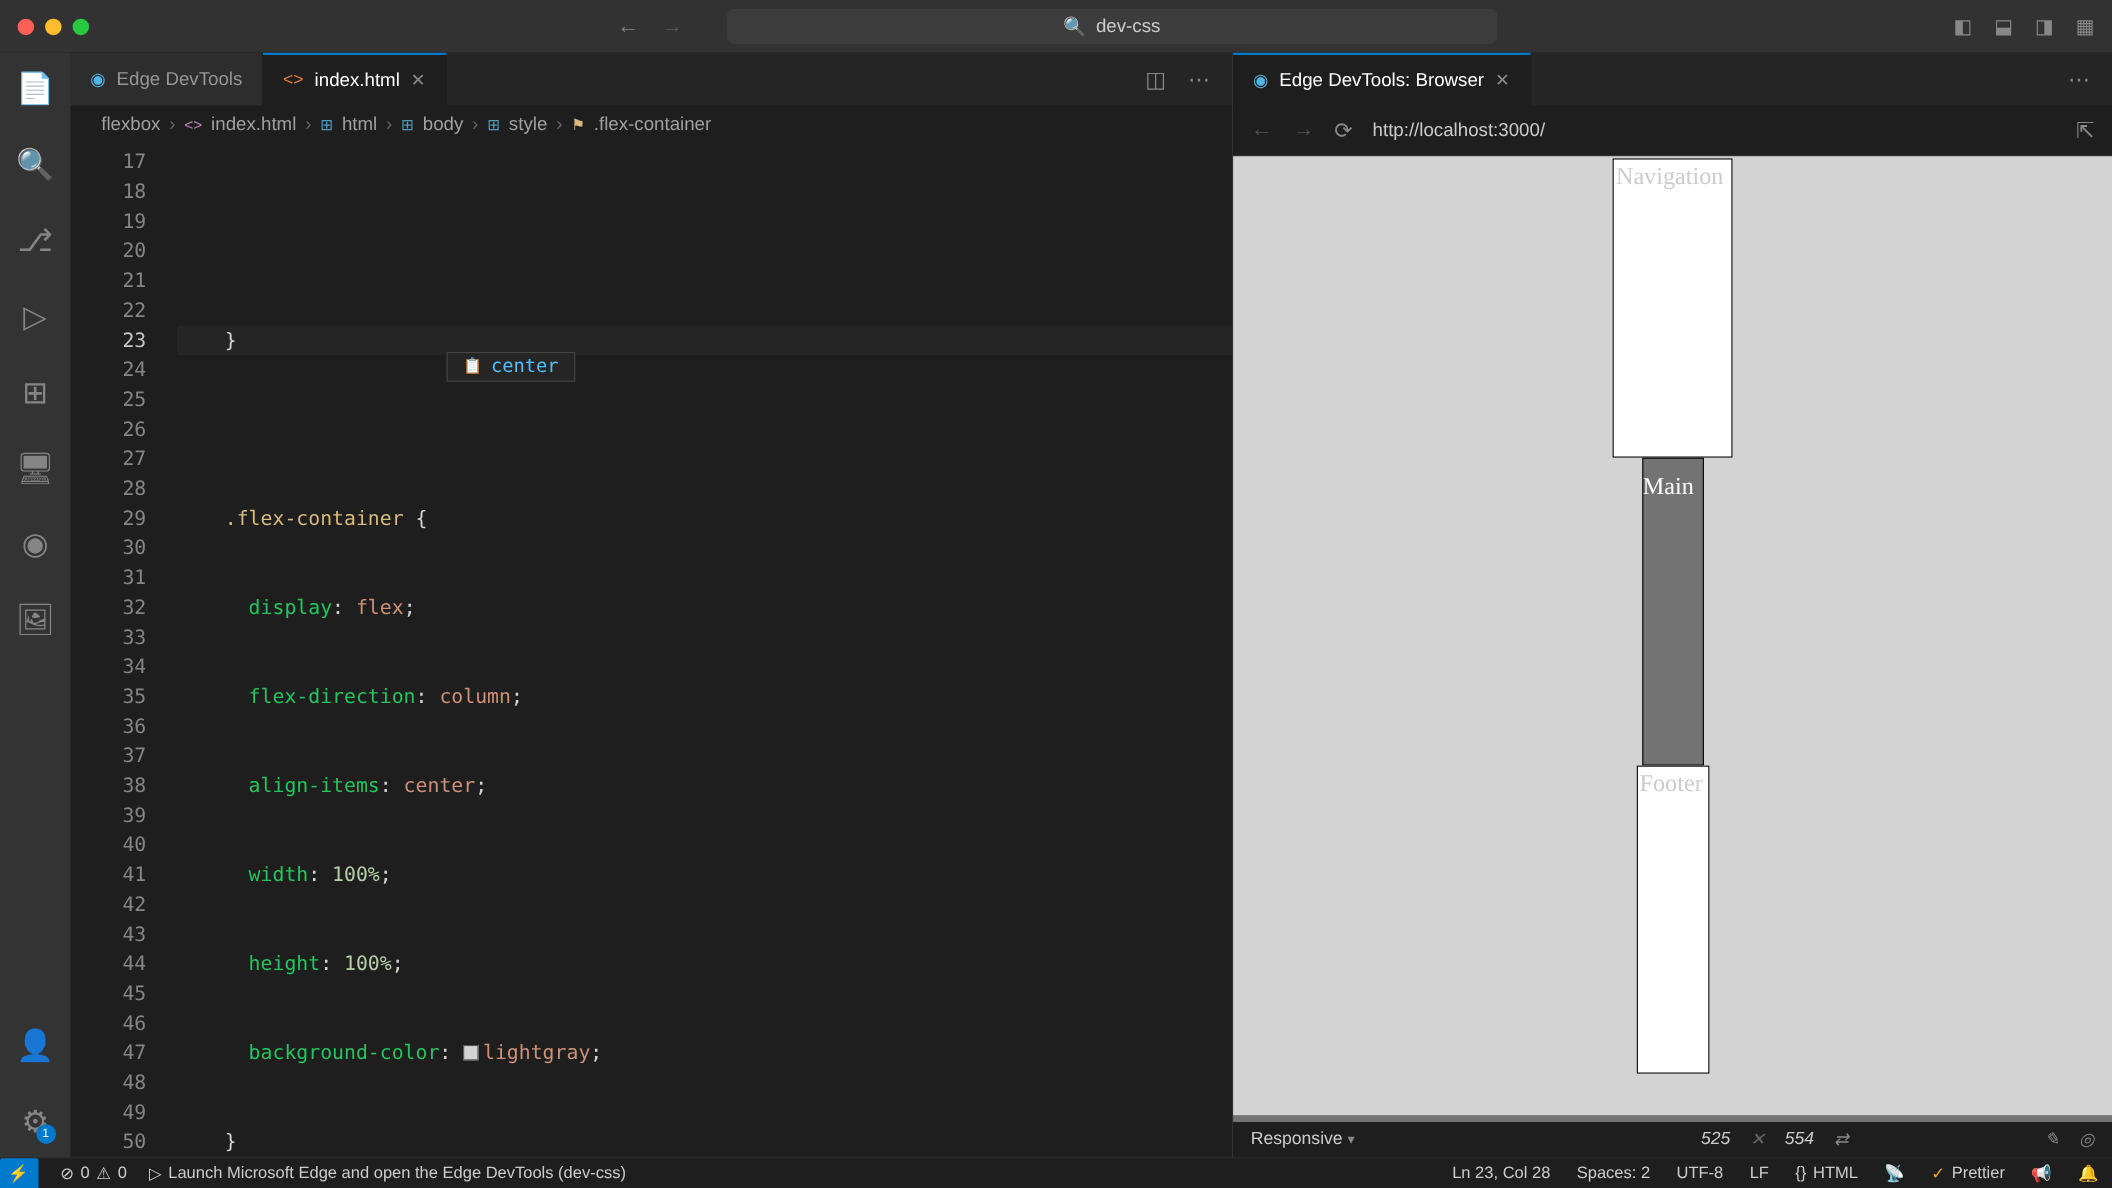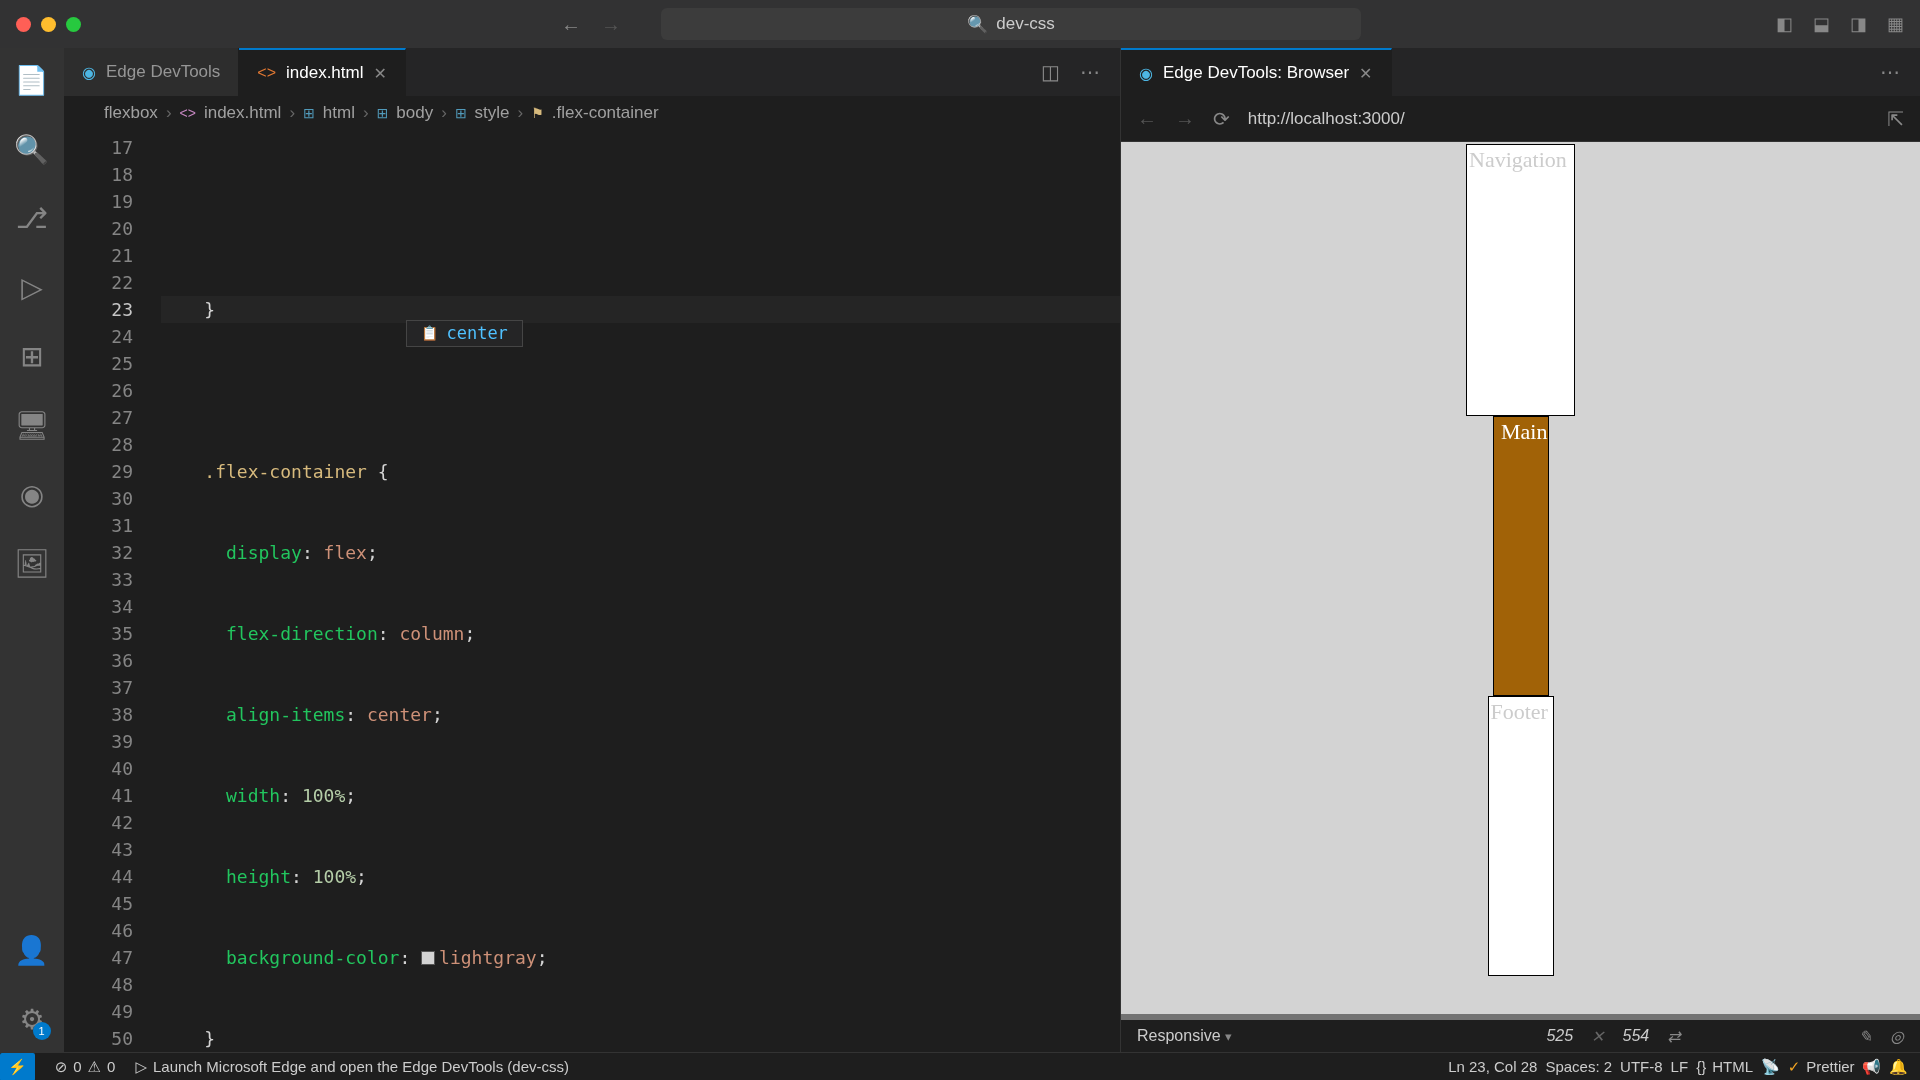--- a/index.html
+++ b/index.html
@@ -76,21 +76,21 @@
 .tab.active { background: #1e1e1e; color: #fff; border-top: 2px solid #007acc;}
 .tab .ic { font-size: 16px; }
 .tab .close { color: #888; font-size: 16px; }
 .tabs-actions { margin-left: auto; display:flex; align-items:center; gap:20px; padding-right:20px; color:#888; font-size:20px;}
 
 .breadcrumb {
   height: 34px;
   background: #1e1e1e;
   display: flex;
   align-items: center;
-  padding-left: 40px;
+  padding-left: 28px;
   font-size: 17px;
   color: #a0a0a0;
   gap: 8px;
 }
 .breadcrumb .sep { color: #666; }
 .crumb-ic { color: #c586c0; font-size:14px;}
 
 .code-area { flex: 1; display: flex; overflow: hidden; font-family: 'SF Mono', Menlo, Consolas, monospace; font-size: 18px; position:relative;}
 .gutter {
   width: 72px;
@@ -144,21 +144,21 @@
   display: flex;
   align-items: center;
   padding: 0 16px;
   gap: 18px;
 }
 .browser-toolbar .ic { color: #888; font-size: 20px;}
 .url { color: #ccc; font-size: 17px; }
 .preview-frame { flex:1; background:#d3d3d3; display:flex; justify-content:center; padding-top:2px; overflow:hidden; position:relative;}
 .flex-column { display:flex; flex-direction:column; align-items:center;}
 .f-nav { width:109px; height:272px; background:#fff; border:1px solid #000; font-family:serif; font-size:22px; text-align:left; padding:2px;}
-.f-main { width:56px; height:280px; background:#a16207; color:#fff; border:1px solid #000; font-family:serif; font-size:22px; text-align:right; padding-top:2px;}
+.f-main { width:56px; height:280px; background:#737373; color:#fff; border:1px solid #000; font-family:serif; font-size:22px; text-align:left; padding-top:12px;}
 .f-footer { width:66px; height:280px; background:#fff; border:1px solid #000; font-family:serif; font-size:22px; text-align:left; padding:2px;}
 
 .devtools-status {
   height: 38px;
   background: #1e1e1e;
   border-top: 6px solid #737373;
   display:flex;
   align-items:center;
   padding: 0 16px;
   gap: 14px;
@@ -174,21 +174,21 @@
   border-top: 1px solid #333;
   display: flex;
   align-items: center;
   padding: 0 12px;
   font-size: 15px;
   color: #ccc;
   gap: 20px;
 }
 .statusbar .item { display:flex; align-items:center; gap:6px;}
 .statusbar .accent { background:#007acc; padding:2px 8px; border-radius:2px; margin-left:-12px; height:28px; display:flex; align-items:center;}
-.statusbar .right { margin-left:auto; display:flex; gap:8px; align-items:center;}
+.statusbar .right { margin-left:auto; display:flex; gap:24px; align-items:center;}
 .statusbar .warn { color:#f5a623;}
 .prettier-ic { color:#f5a623;}
 </style>
 </head>
 <body>
 
 <div class="titlebar">
   <div class="traffic">
     <span class="tr-r"></span>
     <span class="tr-y"></span>

